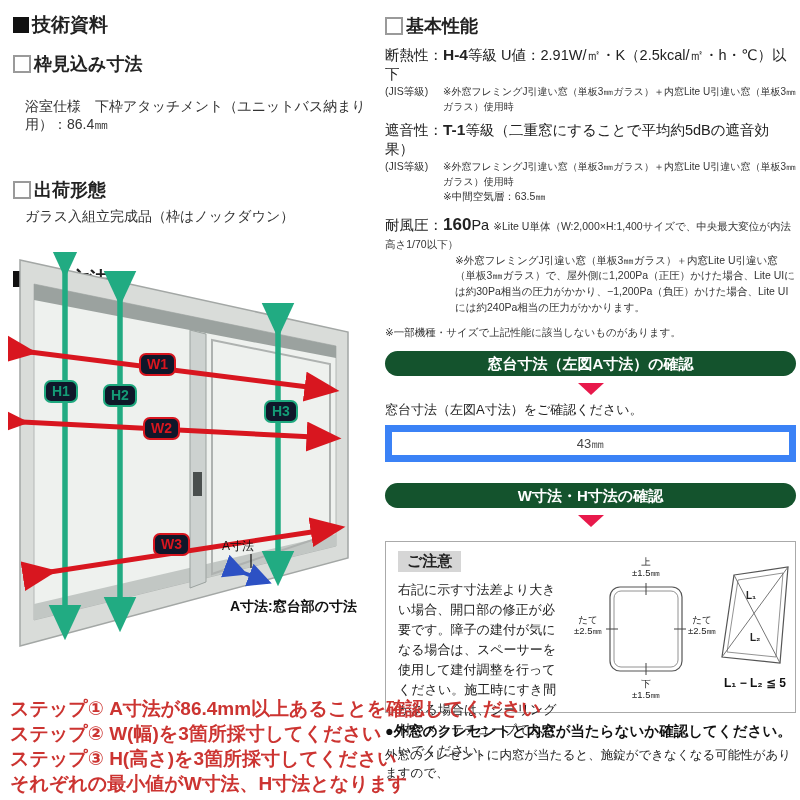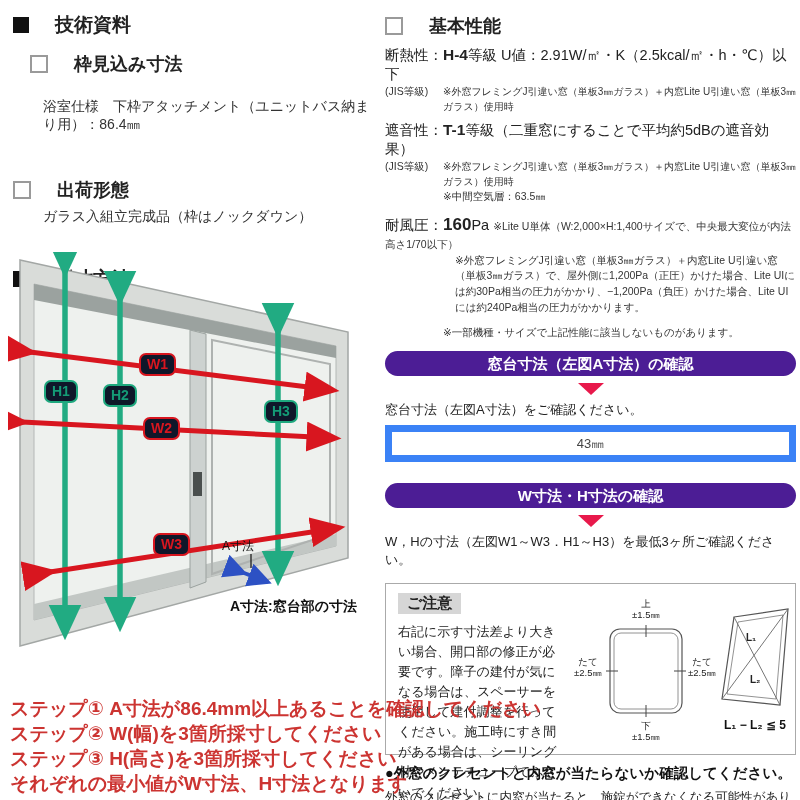--- a/index.html
+++ b/index.html
@@ -2,30 +2,30 @@
 <html><head>
 <meta charset="utf-8">
 <style>
   html,body{margin:0;padding:0;}
   body{
     width:800px;height:800px;position:relative;background:#ffffff;
     font-family:"Liberation Sans","DejaVu Sans",sans-serif;color:#222;
     overflow:hidden;
   }
   
-  .hrow{display:flex;align-items:center;gap:26px;}
+  .hrow{display:flex;align-items:center;gap:3px;}
   .sq-black{width:16px;height:16px;background:#111;flex:0 0 auto;}
   .sq-open{width:14px;height:14px;border:2px solid #9a9a9a;background:#fff;flex:0 0 auto;}
   .h1t{font-size:19px;font-weight:bold;margin:0;}
   .h2t{font-size:18px;font-weight:bold;margin:0;}
   .bodytxt{font-size:14px;margin:0;color:#333;}
 
   
   #left-col{position:absolute;left:13px;top:12px;width:368px;}
-  #left-col .ind{margin-left:30px;}
+  #left-col .ind{margin-left:12px;}
 
   
   #diagram{position:absolute;left:8px;top:252px;width:372px;height:400px;}
   .mlabel{position:absolute;background:#0f172a;border:2px solid;border-radius:7px;
           font-size:14px;font-weight:bold;padding:1px 6px;line-height:17px;}
   .mlabel.green{color:#149b76;border-color:#1ea87e;}
   .mlabel.red{color:#d8161f;border-color:#d8161f;}
   .alabel{position:absolute;font-size:12px;color:#111;}
   .acaption{position:absolute;font-size:14px;font-weight:bold;color:#111;}
 
@@ -33,24 +33,24 @@
   #right-col{position:absolute;left:385px;top:14px;width:411px;}
   .perf-main{font-size:14.5px;margin:0;}
   .plabel{color:#222;}
   .grade{font-weight:bold;font-size:15.5px;}
   .inline-small{font-size:10.5px;color:#333;}
   .perf-sub{display:flex;margin-top:1px;}
   .jis{width:58px;flex:0 0 auto;font-size:10.5px;color:#333;}
   .pnote{flex:1;font-size:10px;color:#333;line-height:1.45;}
   .pnote2{font-size:10.5px;color:#333;margin-left:58px;margin-top:1px;}
   .wind-note{font-size:10.5px;color:#333;line-height:1.5;margin-left:70px;margin-top:1px;}
-  .footnote{font-size:10.5px;color:#333;margin-left:58px;margin-top:2px;}
+  .footnote{font-size:10.5px;color:#333;margin-top:2px;}
   .perf-block{margin-bottom:7px;}
 
-  .pill{background:#4c1d95;color:#fff;font-weight:bold;font-size:15px;
+  .pill{background:#14532d;color:#fff;font-weight:bold;font-size:15px;
         text-align:center;border-radius:13px;height:25px;line-height:25px;}
   .tri-down{width:0;height:0;border-left:13px solid transparent;
             border-right:13px solid transparent;border-top:12px solid #e8194b;
             margin:7px auto 6px auto;}
   .instr{font-size:13px;margin:0 0 6px 0;color:#222;}
   .valbox{border:7px solid #3b82f6;height:23px;line-height:23px;text-align:center;
           font-size:13px;color:#444;}
 
   #caution-box{border:1px solid #aaa;margin-top:14px;padding:9px 10px 6px 12px;
                display:flex;gap:8px;height:172px;box-sizing:border-box;}
@@ -72,21 +72,21 @@
 </style>
 </head>
 <body>
 
 <div id="left-col">
   <div class="hrow">
     <span class="sq-black"></span>
     <h1 class="h1t">技術資料</h1>
   </div>
 
-  <div class="hrow" style="margin-top:14px;margin-left:17px;">
+  <div class="hrow" style="margin-top:14px;">
     <span class="sq-open"></span>
     <h2 class="h2t">枠見込み寸法</h2>
   </div>
   <p class="bodytxt ind" style="margin-top:22px;">浴室仕様　下枠アタッチメント（ユニットバス納まり用）：86.4㎜</p>
 
   <div class="hrow" style="margin-top:44px;">
     <span class="sq-open"></span>
     <h2 class="h2t">出荷形態</h2>
   </div>
   <p class="bodytxt ind" style="margin-top:6px;">ガラス入組立完成品（枠はノックダウン）</p>
@@ -180,21 +180,20 @@
   </div>
   <p class="footnote">※一部機種・サイズで上記性能に該当しないものがあります。</p>
 
   <div class="pill" style="margin-top:9px;">窓台寸法（左図A寸法）の確認</div>
   <div class="tri-down"></div>
   <p class="instr">窓台寸法（左図A寸法）をご確認ください。</p>
   <div class="valbox">43㎜</div>
 
   <div class="pill" style="margin-top:21px;">W寸法・H寸法の確認</div>
   <div class="tri-down"></div>
-  <p class="instr" style="margin-bottom:2px;">W，Hの寸法（左図W1～W3．H1～H3）を最低3ヶ所ご確認ください。</p>
 
   <div id="caution-box">
     <div class="caution-left">
       <span class="caution-title">ご注意</span>
       <p class="caution-body">右記に示す寸法差より大きい場合、開口部の修正が必要です。障子の建付が気になる場合は、スペーサーを使用して建付調整を行ってください。施工時にすき間がある場合は、シーリング材やメンテチューブでふさいでください。</p>
     </div>
     <div class="caution-diagrams">
       <svg width="218" height="158" viewBox="0 0 218 158">
 
         <rect x="36" y="36" width="72" height="84" rx="10" fill="none" stroke="#555" stroke-width="1.2"></rect>

